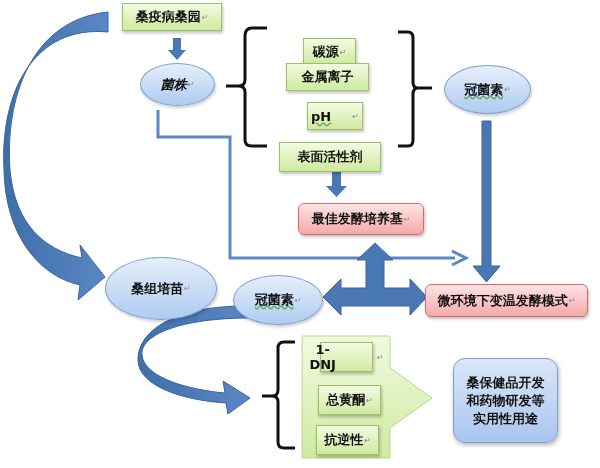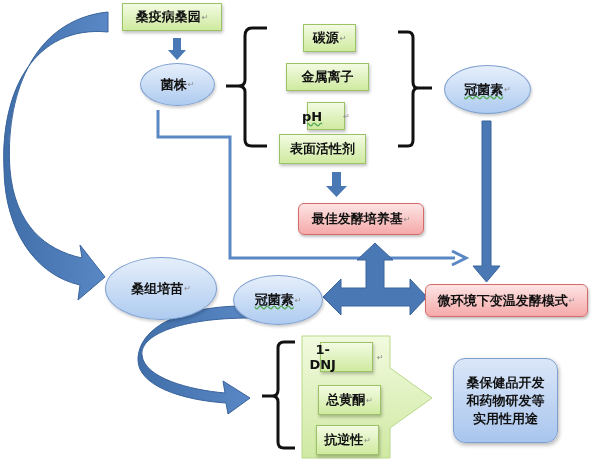--- a/index.html
+++ b/index.html
@@ -55,40 +55,40 @@
   <path d="M295,342 L284,342 Q278,342 278,348 L278,390 Q278,396 272,396 L262,396 M272,396 Q278,396 278,402 L278,442 Q278,448 284,448 L295,448" fill="none" stroke="#111" stroke-width="3"></path>
 
   <path d="M302,336 L390,336 L390,368 L432,398 L390,428 L390,458 L302,458 Z" fill="url(#gArrow)" stroke="#b9d98a"></path>
 </svg>
 
 <div class="node green" style="left:122px;top:3px;width:100px;height:28px;">
   <span>桑疫病桑园</span>
     <span class="mark">↵</span>
 </div>
 
-<div class="node ellipse" style="left:140px;top:63px;width:75px;height:43px;">
+<div class="node ellipse" style="left:140px;top:63px;width:75px;height:43px;font-style:italic;">
   <span>菌株</span>
     <span class="mark">↵</span>
 </div>
 
-<div class="node green" style="left:303px;top:24px;width:53px;height:28px;">
+<div class="node green" style="left:303px;top:38px;width:53px;height:28px;">
   <span>碳源</span>
     <span class="mark">↵</span>
 </div>
 
 <div class="node green" style="left:286px;top:63px;width:83px;height:28px;">
   <span>金属离子</span>
 </div>
 
-<div class="node green" style="left:307px;top:102px;width:38px;height:28px;gap:20px;">
+<div class="node green" style="left:307px;top:102px;width:56px;height:28px;gap:20px;">
   <span style="text-decoration:underline wavy #5a5;">pH</span>
     <span class="mark">↵</span>
 </div>
 
-<div class="node green" style="left:279px;top:134px;width:87px;height:30px;">
+<div class="node green" style="left:279px;top:142px;width:102px;height:30px;">
   <span>表面活性剂</span>
 </div>
 
 <div class="node red" style="left:298px;top:203px;width:126px;height:32px;align-items:center;">
   <span>最佳发酵培养基</span>
     <span class="mark">↵</span>
 </div>
 
 <div class="node ellipse" style="left:444px;top:65px;width:87px;height:49px;">
   <span style="text-decoration:underline wavy #5a5;">冠菌素</span>

